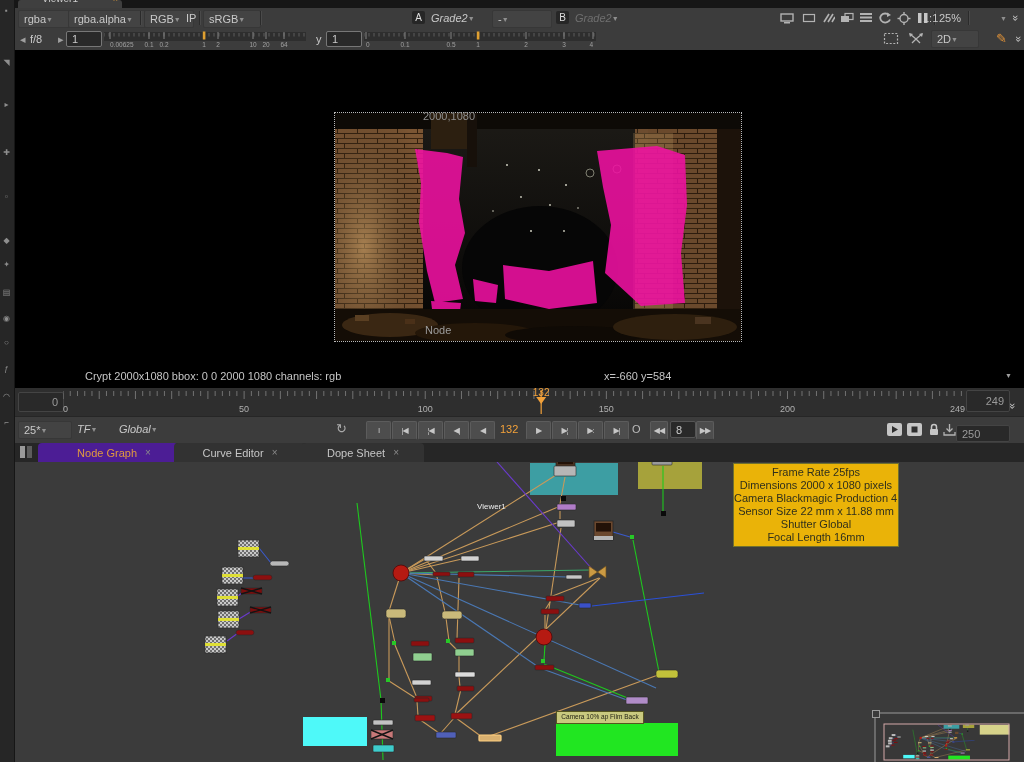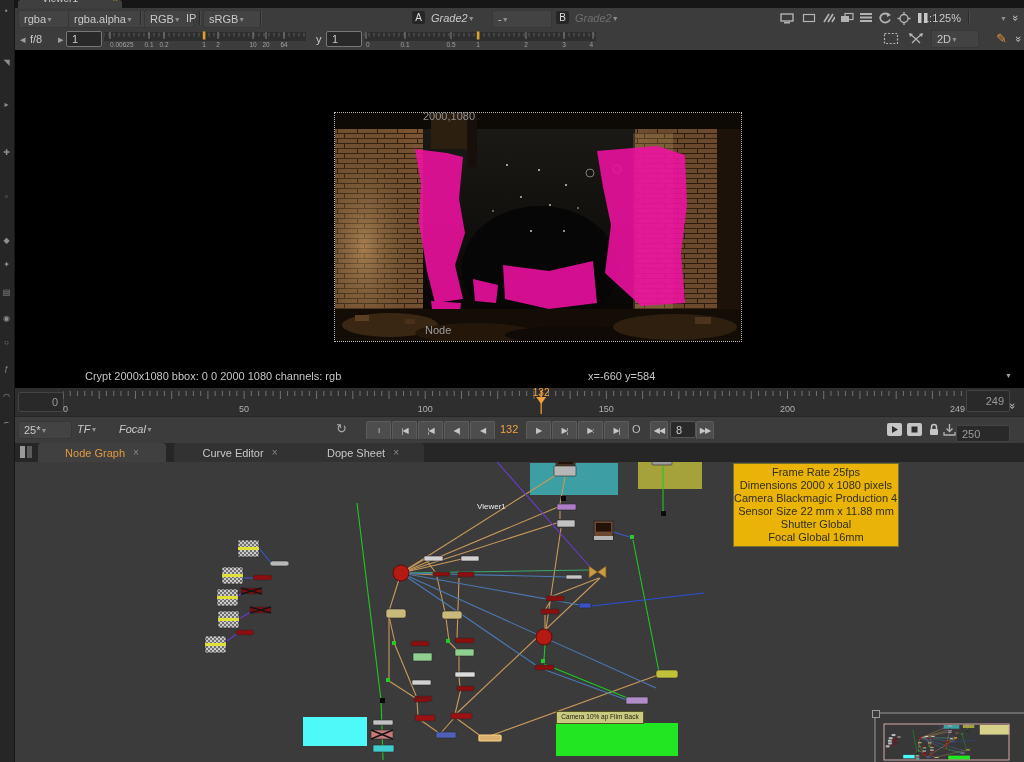--- a/index.html
+++ b/index.html
@@ -45,21 +45,21 @@
   
   #playback-row{position:absolute;left:14px;top:416px;width:1010px;height:27px;background:#3c3c3c;border-top:1px solid #262626;}
   .tbtn{position:absolute;top:4px;width:23px;height:17px;background:#4d4d4d;border:1px solid #5c5c5c;border-bottom-color:#393939;
         border-radius:2px;color:#c6c6c6;font-size:8px;display:flex;align-items:center;justify-content:center;letter-spacing:-1px;}
   .tbtn.sm{width:16px;}
   .orange{color:#f2a13a;}
   
   #panel-tabs{position:absolute;left:14px;top:443px;width:1010px;height:19px;background:#262626;}
   .ptab{position:absolute;top:0;height:19px;border-radius:4px 4px 0 0;background:#323232;display:flex;align-items:center;
         justify-content:center;gap:8px;font-size:11px;color:#c6c6c6;}
-  .ptab.active{background:#404040;color:#e09a3f;}
+  .ptab.active{background:#4c1d95;color:#e09a3f;padding-left:12px;}
   .ptab .x{color:#8a8a8a;font-size:10px;}
   
   #node-graph{position:absolute;left:14px;top:462px;width:1010px;height:300px;background:#3b3b3b;}
   #graph-svg{position:absolute;left:0;top:0;}
   #sticky-note{position:absolute;left:719px;top:1px;width:164px;height:80px;background:#eab308;border:1px solid #70702e;
                text-align:center;font-size:11px;line-height:13px;color:#30301c;overflow:hidden;white-space:nowrap;padding-top:2px;}
   #camera-label{position:absolute;left:542px;top:249px;width:86px;height:11px;background:#c9c97f;border:1px solid #55551f;
                 font-size:6.5px;line-height:10px;color:#1f1f12;text-align:center;overflow:hidden;white-space:nowrap;}
   #viewer1-label{position:absolute;left:463px;top:40px;font-size:8px;color:#ededed;}
   svg{display:block;}
@@ -414,21 +414,21 @@
         <rect x="70" y="206" width="10" height="5" fill="#4a3018"></rect>
         <rect x="360" y="204" width="16" height="7" fill="#4a3420"></rect>
       </svg>
     </div>
     <div id="res-label">2000,1080</div>
     <div id="crypt-label">Node</div>
   </div>
 
   <div id="status-bar">
     <span class="txt" style="left:71px">Crypt 2000x1080  bbox: 0 0 2000 1080 channels: rgb</span>
-    <span class="txt" style="left:574px">x=-660 y=584</span>
+    <span class="txt" style="left:590px">x=-660 y=584</span>
     <span class="txt" style="left:991px;top:7px;font-size:7px;color:#9f9f9f">▼</span>
   </div>
 
   <div id="timeline-row">
     <div class="field dim" style="left:4px;top:4px;width:34px;height:18px;justify-content:flex-end">0</div>
     <svg id="ruler-svg" class="abs" style="left:49px;top:0" width="902" height="27">
         <line x1="0" y1="3" x2="0" y2="11" stroke="#8f8f8f" stroke-width="0.7"></line>
         <line x1="7.244979919678714" y1="3" x2="7.244979919678714" y2="8" stroke="#8f8f8f" stroke-width="0.7"></line>
         <line x1="14.489959839357429" y1="3" x2="14.489959839357429" y2="8" stroke="#8f8f8f" stroke-width="0.7"></line>
         <line x1="21.734939759036145" y1="3" x2="21.734939759036145" y2="8" stroke="#8f8f8f" stroke-width="0.7"></line>
@@ -570,21 +570,21 @@
   <div id="playback-row">
     <div class="dd" style="left:4px;top:4px;width:42px">
       <span>25*</span>
         <span class="arr">▼</span>
       </div>
     <div class="dd flat" style="left:58px;top:4px;width:34px">
       <span>TF</span>
         <span class="arr">▼</span>
       </div>
     <div class="dd flat" style="left:100px;top:4px;width:58px">
-      <span>Focal</span>
+      <span>Global</span>
         <span class="arr">▼</span>
       </div>
     <div class="txt" style="left:322px;top:4px;font-size:13px;color:#aaa">↻</div>
     <div class="tbtn" style="left:352px">I</div>
     <div class="tbtn" style="left:378px">|◀</div>
     <div class="tbtn" style="left:404px">¦◀</div>
     <div class="tbtn" style="left:430px">◀|</div>
     <div class="tbtn" style="left:456px">◀</div>
     <div class="txt orange" style="left:486px;top:6px">132</div>
     <div class="tbtn" style="left:512px">▶</div>
@@ -905,19 +905,19 @@
           <rect x="979.764" y="724.944" width="29.548" height="9.676" fill="#d6d28a"></rect>
           <rect x="884" y="724" width="125" height="36" fill="none" stroke="#d4a8a8" stroke-width="1"></rect>
         </g>
     </svg>
     <div id="sticky-note">
       <div>Frame Rate 25fps</div>
       <div>Dimensions 2000 x 1080 pixels</div>
       <div>Camera Blackmagic Production 4K</div>
       <div>Sensor Size 22 mm x 11.88 mm</div>
       <div>Shutter Global</div>
-      <div>Focal Global 16mm</div>
+      <div>Focal Length 16mm</div>
     </div>
     <div id="camera-label">Camera 10% ap Film Back</div>
     <div id="viewer1-label">Viewer1</div>
   </div>
 
 </div>
 
 </body></html>

